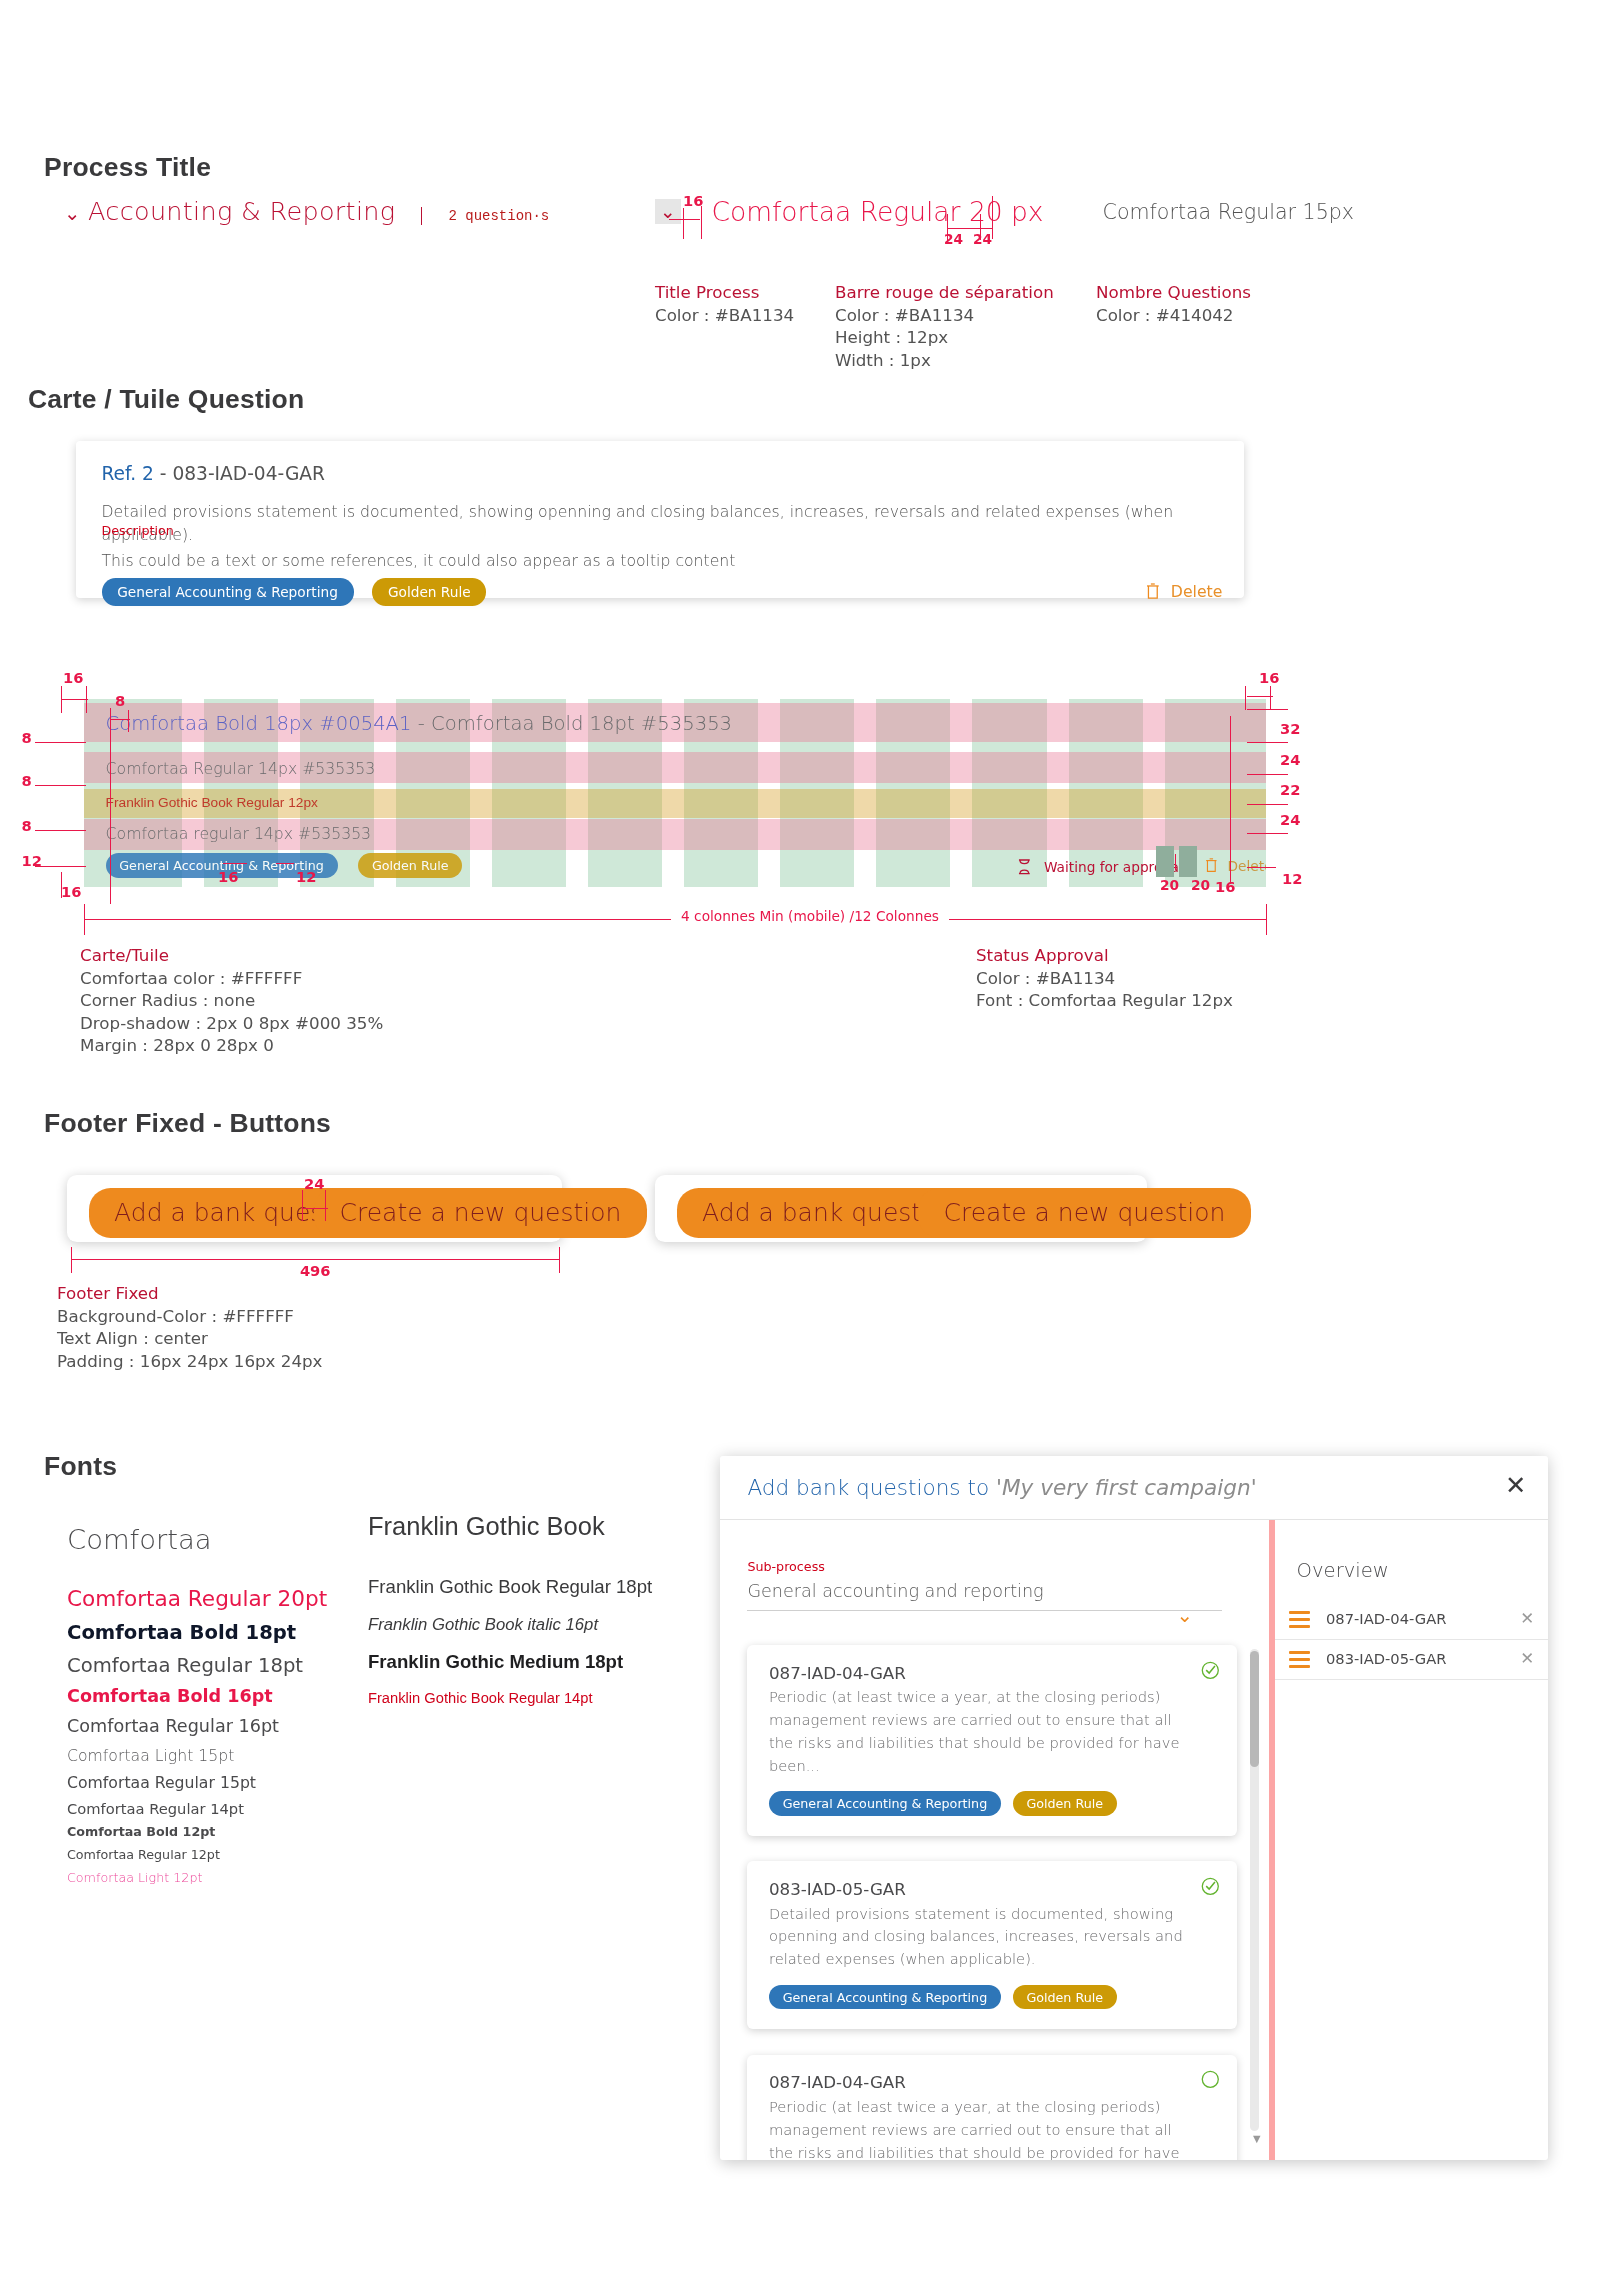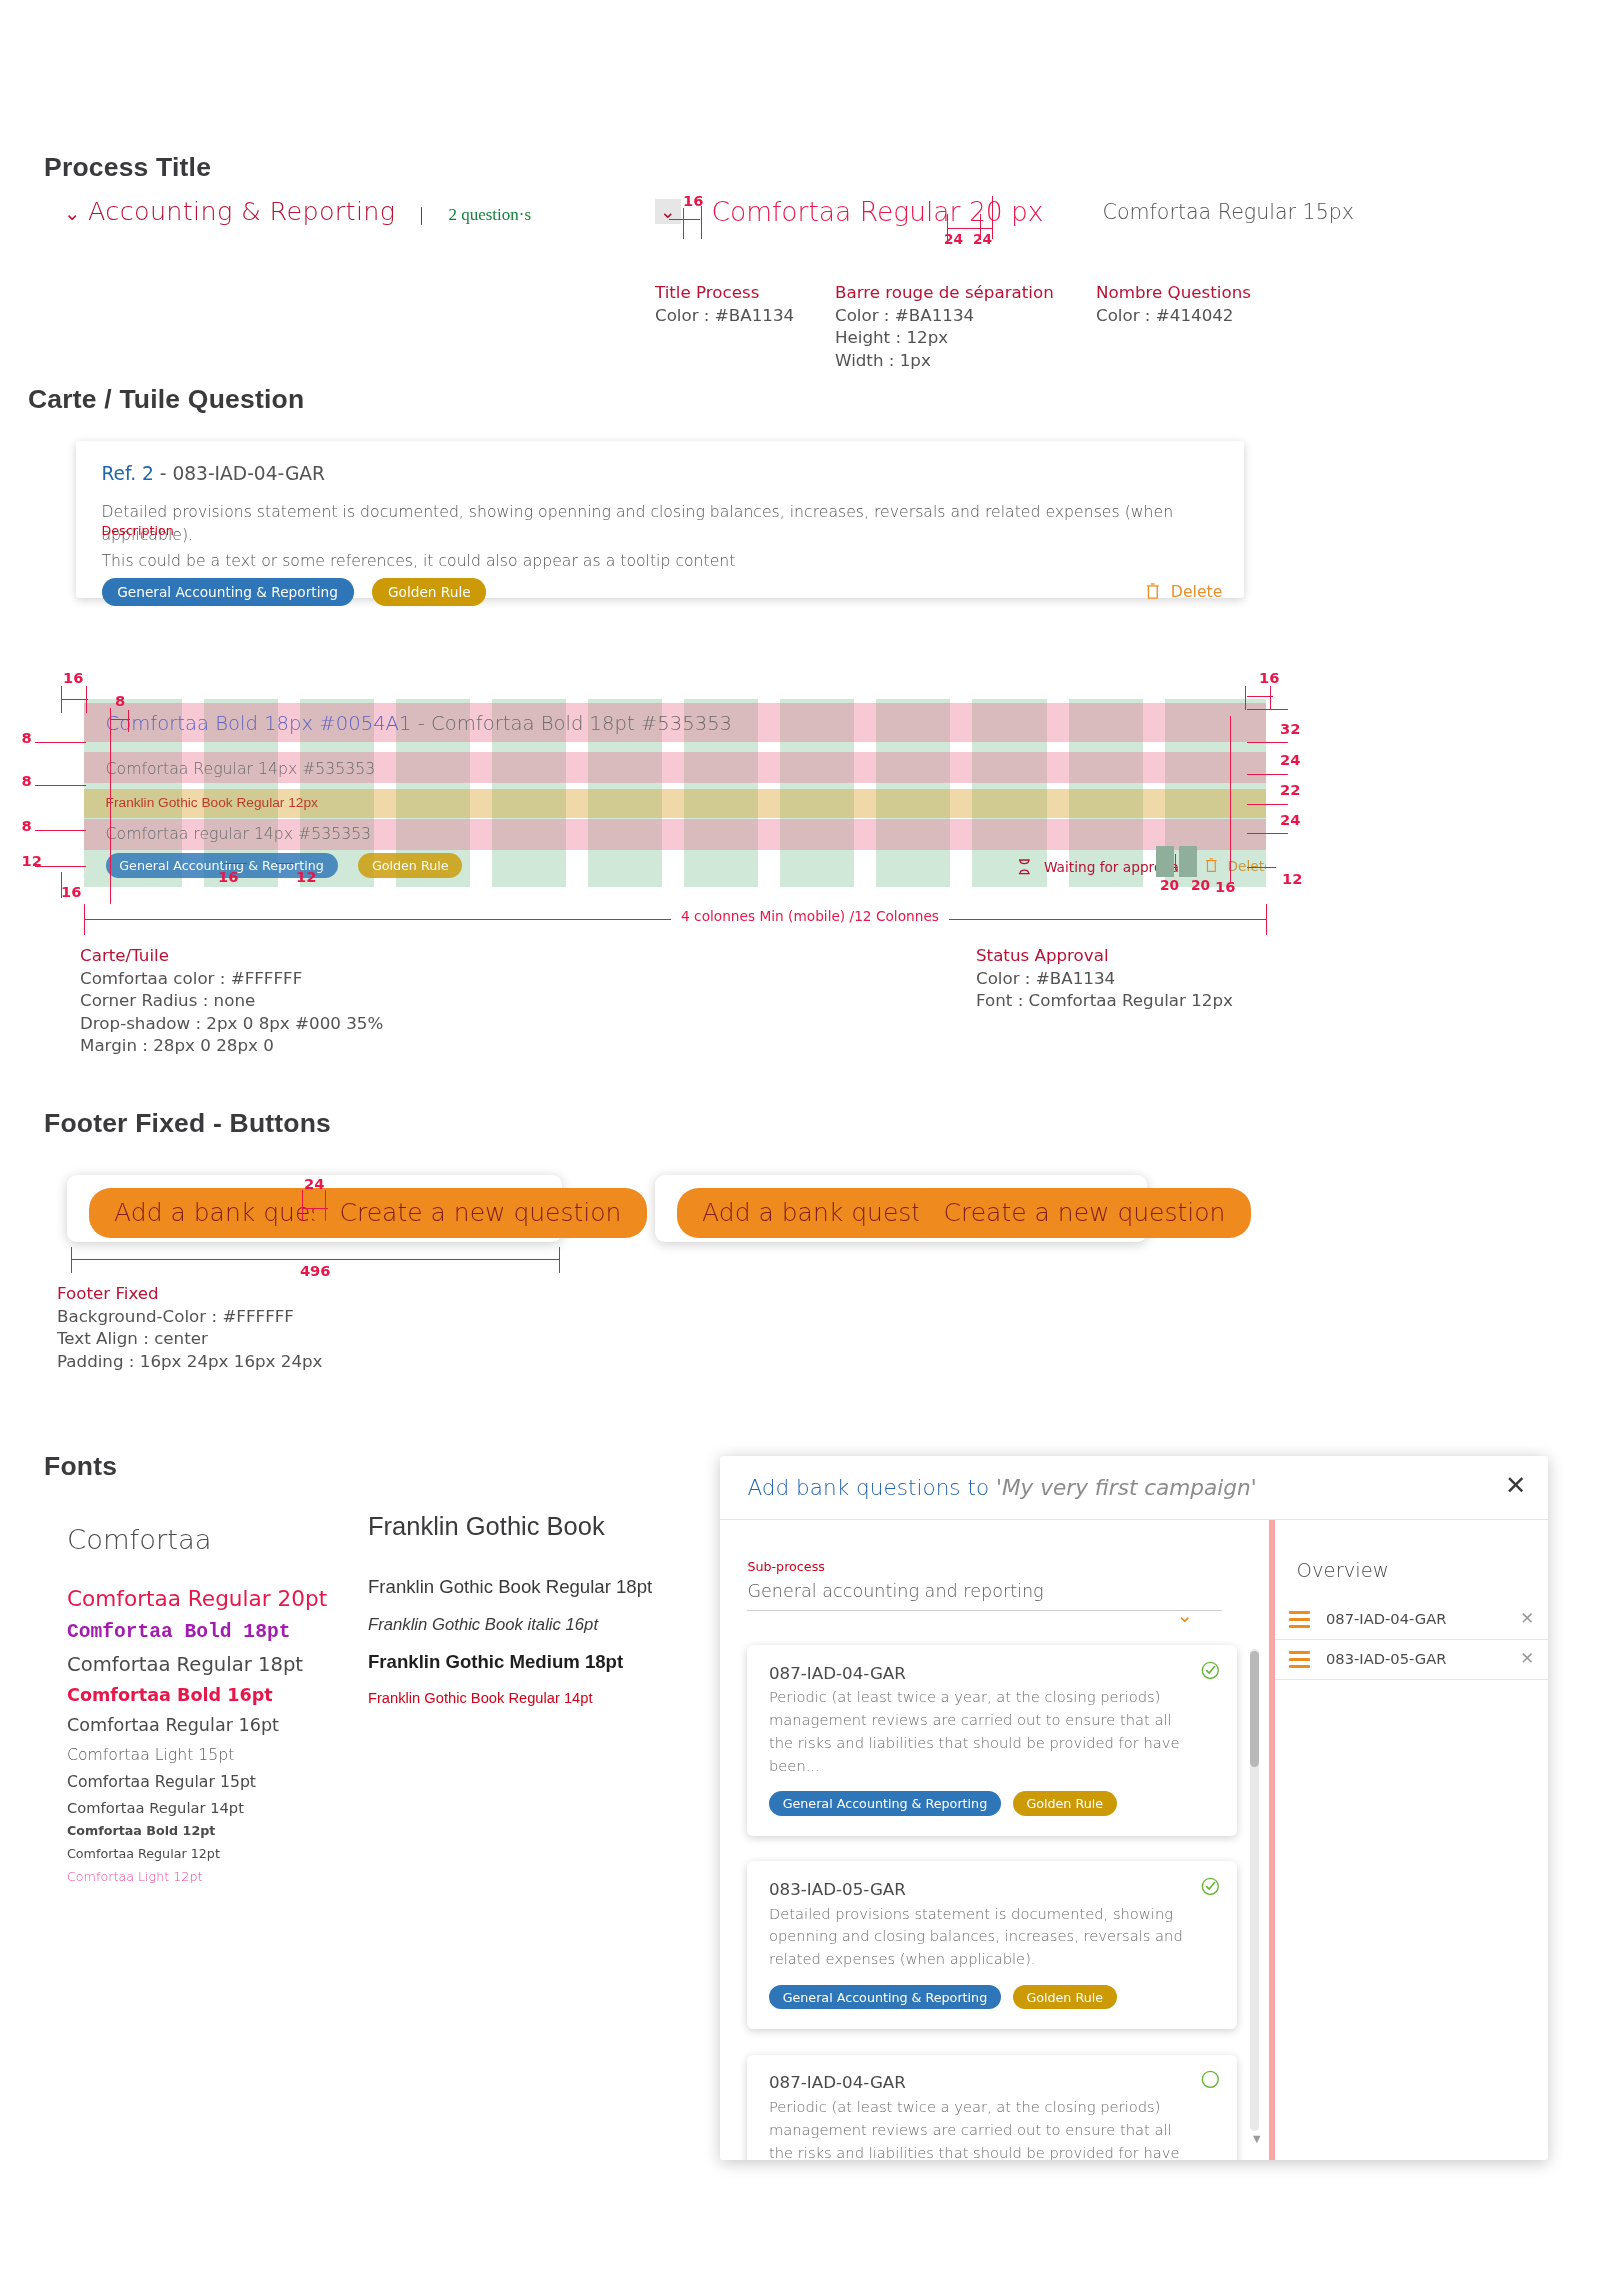--- a/index.html
+++ b/index.html
@@ -27,21 +27,21 @@
   .dim-num { position: absolute; color: #E8174A; font-size: 14.7px; font-weight: 700; font-family: "DejaVu Sans", sans-serif; }
   .dim-num.sm { font-size: 13.7px; font-weight: 700; }
   .vline { position: absolute; background: #E8174A; width: 1px; }
   .hline { position: absolute; background: #E8174A; height: 1px; }
 
   
   #process-row { top: 196px; left: 64px; }
   .proc-chevron { display:inline-block; width:19.6px; color:#BA1134; font-size:19.6px; line-height:1; }
   .proc-name { color:#BA1134; font-size:25.5px; font-family:"DejaVu Sans", sans-serif; font-weight:300; letter-spacing:0.3px;}
   .proc-sep { display:inline-block; width:1px; height:17.6px; background:#BA1134; margin:0 21.6px 0 21.6px; vertical-align:middle;}
-  .proc-count { color:#15803d; font-size:17px; font-family:Liberation Serif, serif; }
+  .proc-count { color:#b91c1c; font-size:14px; font-family:Liberation Mono, monospace; }
 
   
   #annot-title { top: 196px; left: 655px; white-space: nowrap; }
   .chev-box { display:inline-block; width:25.5px; height:25.5px; background:#e6e6e6; color:#BA1134;
               text-align:center; line-height:25.5px; font-size:18.6px; vertical-align:middle; }
   .annot-red { color:#E8174A; font-size:26.5px; font-family:"DejaVu Sans", sans-serif; font-weight:300; vertical-align:middle;}
   .annot-grey { color:#535353; font-size:20.6px; font-family:"DejaVu Sans", sans-serif; font-weight:300; vertical-align:middle;}
 
   
   .q-card {
@@ -344,21 +344,21 @@
     </div>
   </div>
 
   <div class="abs sec-title" style="top:1451px; left:44px;">Fonts</div>
 
   <div class="abs" style="top:1524px; left:67px;" class-head="">
     <span class="font-head">Comfortaa</span>
   </div>
   <div class="abs" id="comfortaa-list" style="top:1586px; left:67px; width:294px;">
       <div class="font-row" style="font-size: 21.6px; font-weight: 400; color: rgb(232, 23, 74); margin-bottom: 9.8px;">Comfortaa Regular 20pt</div>
-      <div class="font-row" style="font-size: 19.6px; font-weight: 700; color: #a21caf; margin-bottom: 9.8px; font-family: Liberation Mono, monospace;">Comfortaa Bold 18pt</div>
+      <div class="font-row" style="font-size: 19.6px; font-weight: 700; color: #0f172a; margin-bottom: 9.8px;">Comfortaa Bold 18pt</div>
       <div class="font-row" style="font-size: 19.6px; font-weight: 400; color: rgb(74, 74, 76); margin-bottom: 9.8px;">Comfortaa Regular 18pt</div>
       <div class="font-row" style="font-size: 17.6px; font-weight: 700; color: rgb(232, 23, 74); margin-bottom: 9.8px;">Comfortaa Bold 16pt</div>
       <div class="font-row" style="font-size: 17.6px; font-weight: 400; color: rgb(74, 74, 76); margin-bottom: 9.8px;">Comfortaa Regular 16pt</div>
       <div class="font-row" style="font-size: 15.7px; font-weight: 300; color: rgb(90, 90, 92); margin-bottom: 7.8px;">Comfortaa Light 15pt</div>
       <div class="font-row" style="font-size: 15.7px; font-weight: 400; color: rgb(74, 74, 76); margin-bottom: 7.8px;">Comfortaa Regular 15pt</div>
       <div class="font-row" style="font-size: 14.7px; font-weight: 400; color: rgb(74, 74, 76); margin-bottom: 7.8px;">Comfortaa Regular 14pt</div>
       <div class="font-row" style="font-size: 12.7px; font-weight: 700; color: rgb(74, 74, 76); margin-bottom: 7.8px;">Comfortaa Bold 12pt</div>
       <div class="font-row" style="font-size: 12.7px; font-weight: 400; color: rgb(74, 74, 76); margin-bottom: 7.8px;">Comfortaa Regular 12pt</div>
       <div class="font-row" style="font-size: 12.7px; font-weight: 300; color: #ec4899; margin-bottom: 7.8px;">Comfortaa Light 12pt</div>
     </div>

